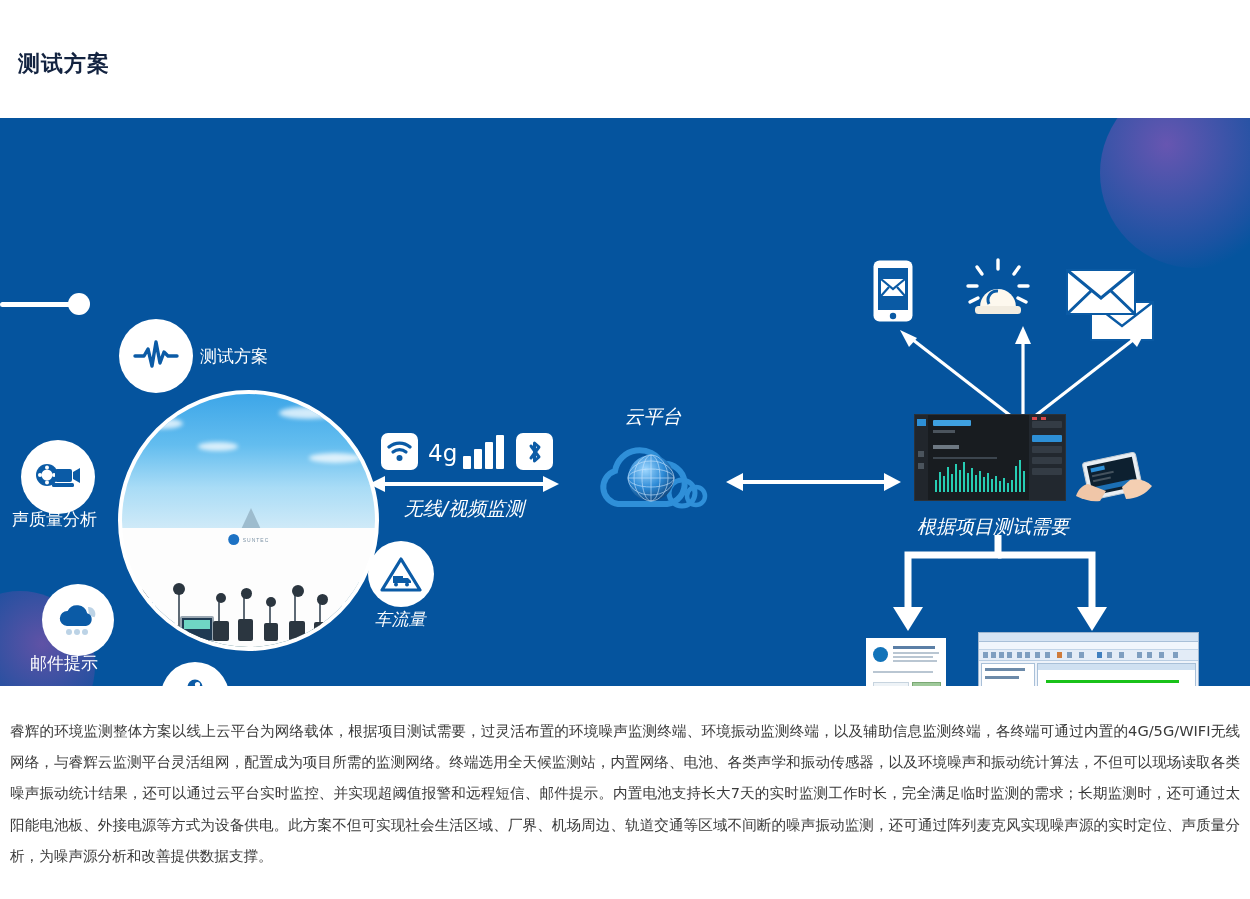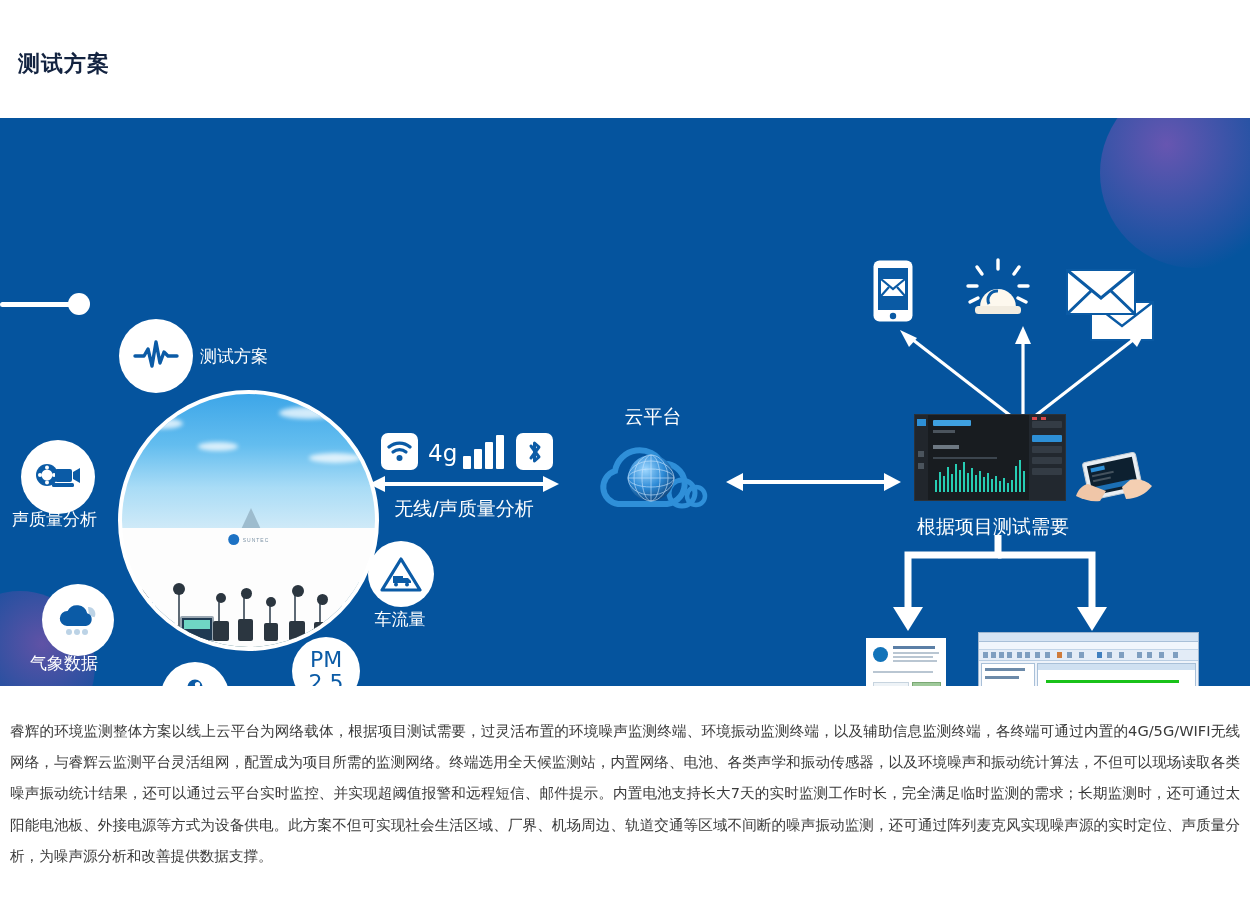--- a/index.html
+++ b/index.html
@@ -44,21 +44,21 @@
   
   .badge{
     position:absolute;border-radius:50%;background:#ffffff;
     display:flex;align-items:center;justify-content:center;
   }
   .badge svg{display:block;}
   .cap{
     position:absolute;color:#ffffff;font-size:17px;white-space:nowrap;
     font-family:"DejaVu Sans","Liberation Sans",sans-serif;
   }
-  .cap-c{transform:translateX(-50%);text-align:left;}
+  .cap-c{transform:translateX(-50%);text-align:left;font-style:italic;}
 
   
   .photo-circle{
     position:absolute;left:118px;top:272px;width:253px;height:253px;border-radius:50%;
     border:4px solid #ffffff;overflow:hidden;background:#ffffff;
   }
   .sky{
     position:absolute;left:0;top:0;width:100%;height:53%;
     background:linear-gradient(#3da6e8 0%,#63bdef 38%,#a9dcf6 70%,#cfeaf8 100%);
     overflow:hidden;
@@ -229,36 +229,32 @@
       <span>
         <svg width="46" height="36" viewBox="0 0 46 36">
           <path d="M33 5 a7 7 0 0 1 6.5 10.3 l-5.5-1.5 z" fill="#bcd3e6"></path>
           <path d="M12 24 a7.5 7.5 0 0 1 .6-15 a10.5 10.5 0 0 1 19.6 2.2 a6.6 6.6 0 0 1 -1.2 12.8 z" fill="#0b5ba6"></path>
           <circle cx="14" cy="30" r="3" fill="#bcd3e6"></circle>
             <circle cx="22" cy="30" r="3" fill="#bcd3e6"></circle>
             <circle cx="30" cy="30" r="3" fill="#bcd3e6"></circle>
         </svg>
       </span>
     </div>
-    <div class="cap" style="left:30px;top:534px;">气象数据</div>
+    <div class="cap" style="left:30px;top:534px;">邮件提示</div>
 
     <div class="badge" style="left:161px;top:544px;width:68px;height:68px;">
       <span>
         <svg width="34" height="38" viewBox="0 0 34 38">
           <circle cx="17" cy="10" r="7.5" fill="#0b5ba6"></circle>
           <circle cx="19.5" cy="7.5" r="2.6" fill="#ffffff"></circle>
           <path d="M17 18 c-8 0 -13 7 -13 12 h26 c0 -5 -5 -12 -13 -12 z" fill="#0b5ba6"></path>
         </svg>
       </span>
     </div>
 
-    <div class="badge" style="left:292px;top:519px;width:68px;height:68px;flex-direction:column;line-height:1.06;">
-      <span style="color:#0b5ba6;font-size:22px;font-family:'DejaVu Sans',sans-serif;">PM</span>
-      <span style="color:#0b5ba6;font-size:22px;font-family:'DejaVu Sans',sans-serif;">2.5</span>
-    </div>
 
     <div class="badge" style="left:368px;top:423px;width:66px;height:66px;">
       <span>
         <svg width="42" height="38" viewBox="0 0 42 38">
           <path d="M21 4 L40 35 H2 Z" fill="none" stroke="#0b5ba6" stroke-width="3.2" stroke-linejoin="round"></path>
           <rect x="13" y="21" width="10" height="7" fill="#0b5ba6"></rect>
           <path d="M23 23 h5 l3 3 v2 h-8 z" fill="#0b5ba6"></path>
           <circle cx="16" cy="29.5" r="2" fill="#0b5ba6"></circle>
             <circle cx="27" cy="29.5" r="2" fill="#0b5ba6"></circle>
         </svg>
@@ -335,21 +331,21 @@
     <div class="bt">
       <svg width="17" height="26" viewBox="0 0 17 26">
         <path d="M5 7 L13 18 L8.5 22 V4 L13 8 L5 19" fill="none" stroke="#0b5ba6" stroke-width="3" stroke-linejoin="round" stroke-linecap="round"></path>
       </svg>
     </div>
     <div class="dbl-arrow">
       <span class="hl"></span>
         <span class="shaft"></span>
         <span class="hr"></span>
     </div>
-    <div class="cap cap-c" style="left:464px;top:378px;font-size:19px;">无线/声质量分析</div>
+    <div class="cap cap-c" style="left:464px;top:378px;font-size:19px;">无线/视频监测</div>
 
     <div class="cap cap-c" style="left:653px;top:286px;font-size:19px;">云平台</div>
     <div class="cloudart">
       <svg width="125" height="75" viewBox="0 0 125 75">
         <defs>
           <radialGradient id="gl" cx="38%" cy="32%" r="72%">
             <stop offset="0%" stop-color="#9fd8ff"></stop>
               <stop offset="55%" stop-color="#2d8ad6"></stop>
               <stop offset="100%" stop-color="#12487f"></stop>
           </radialGradient>

